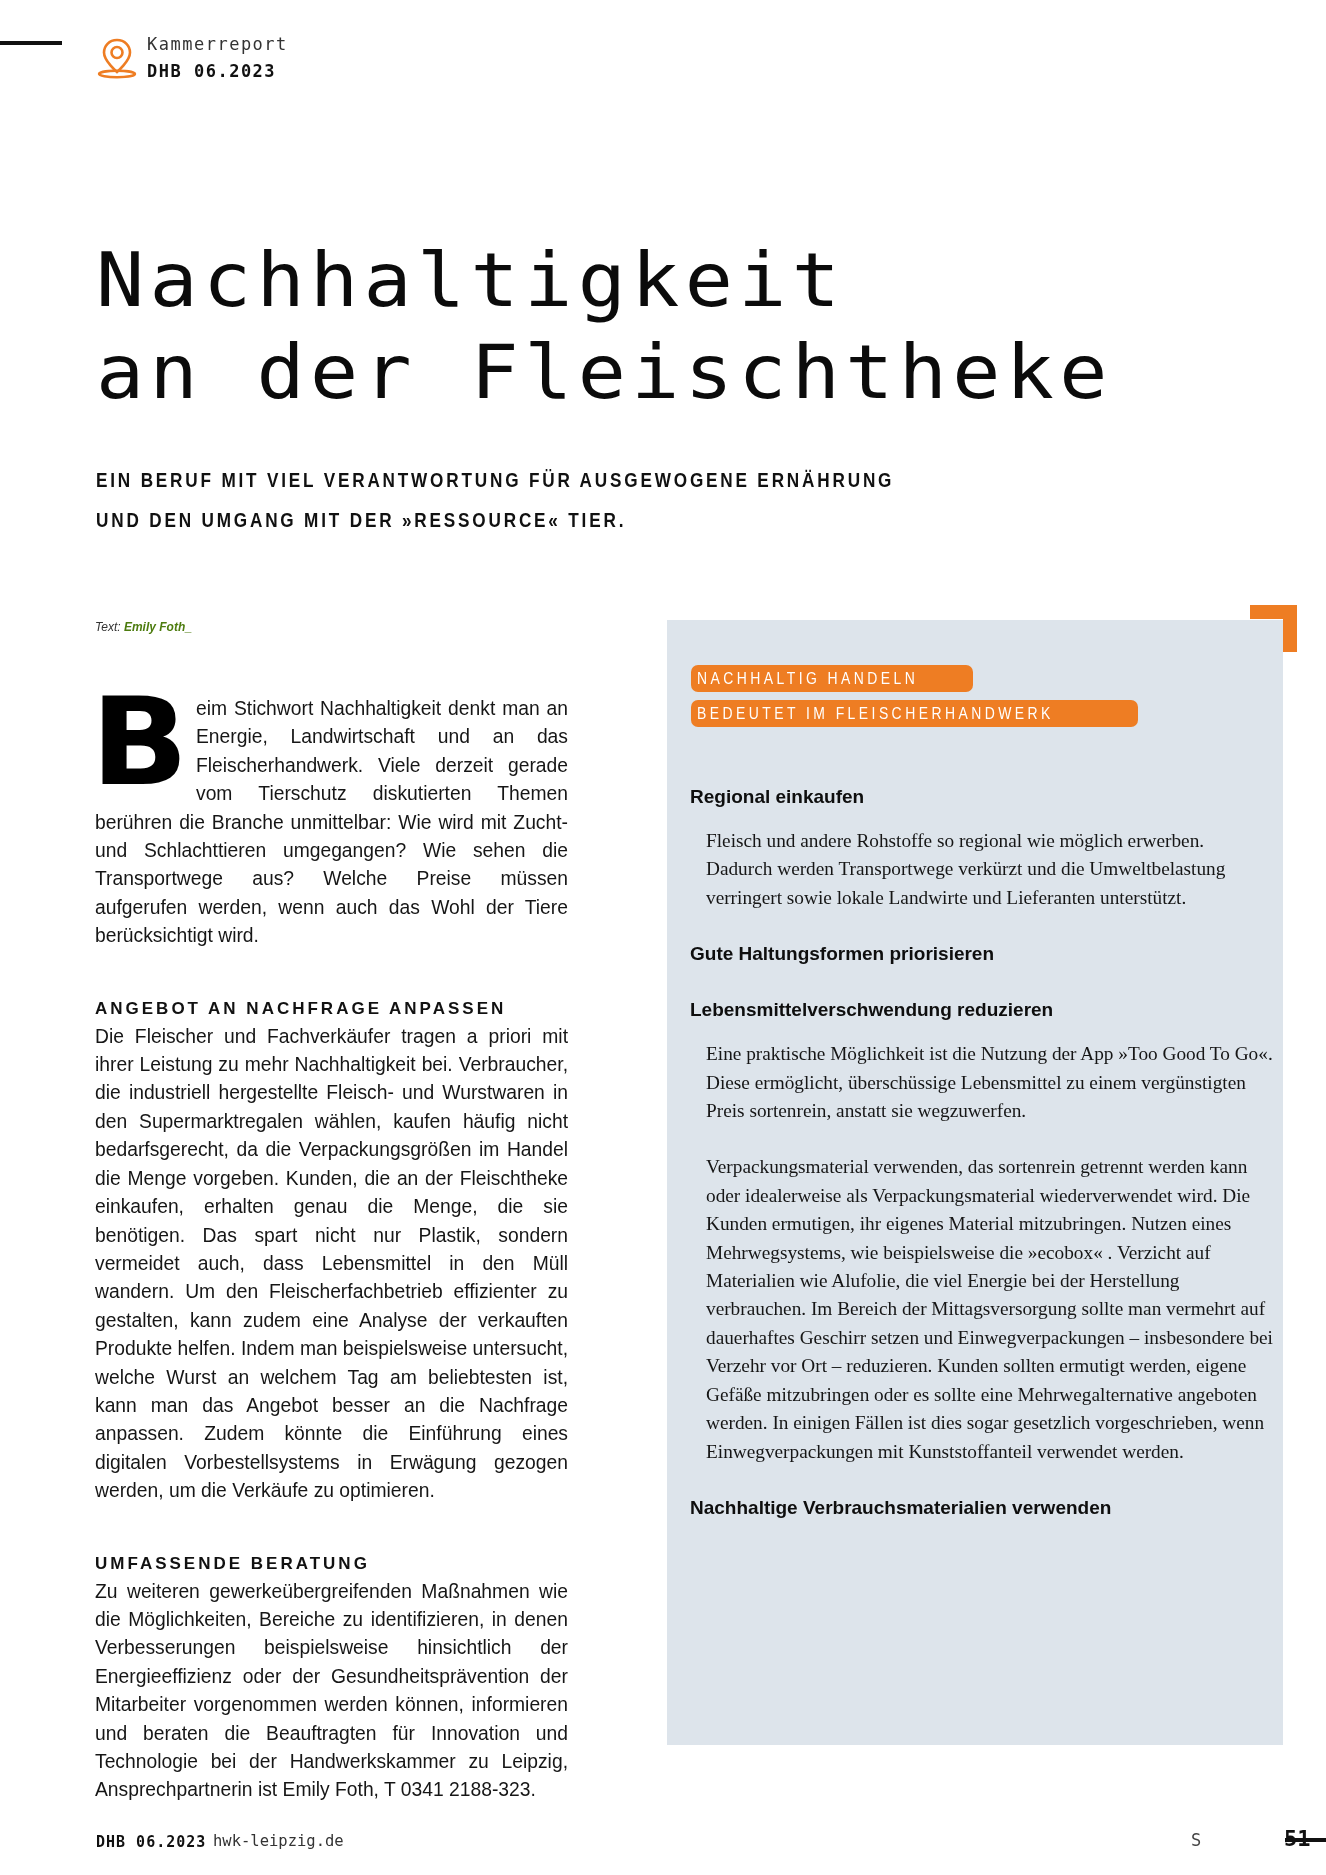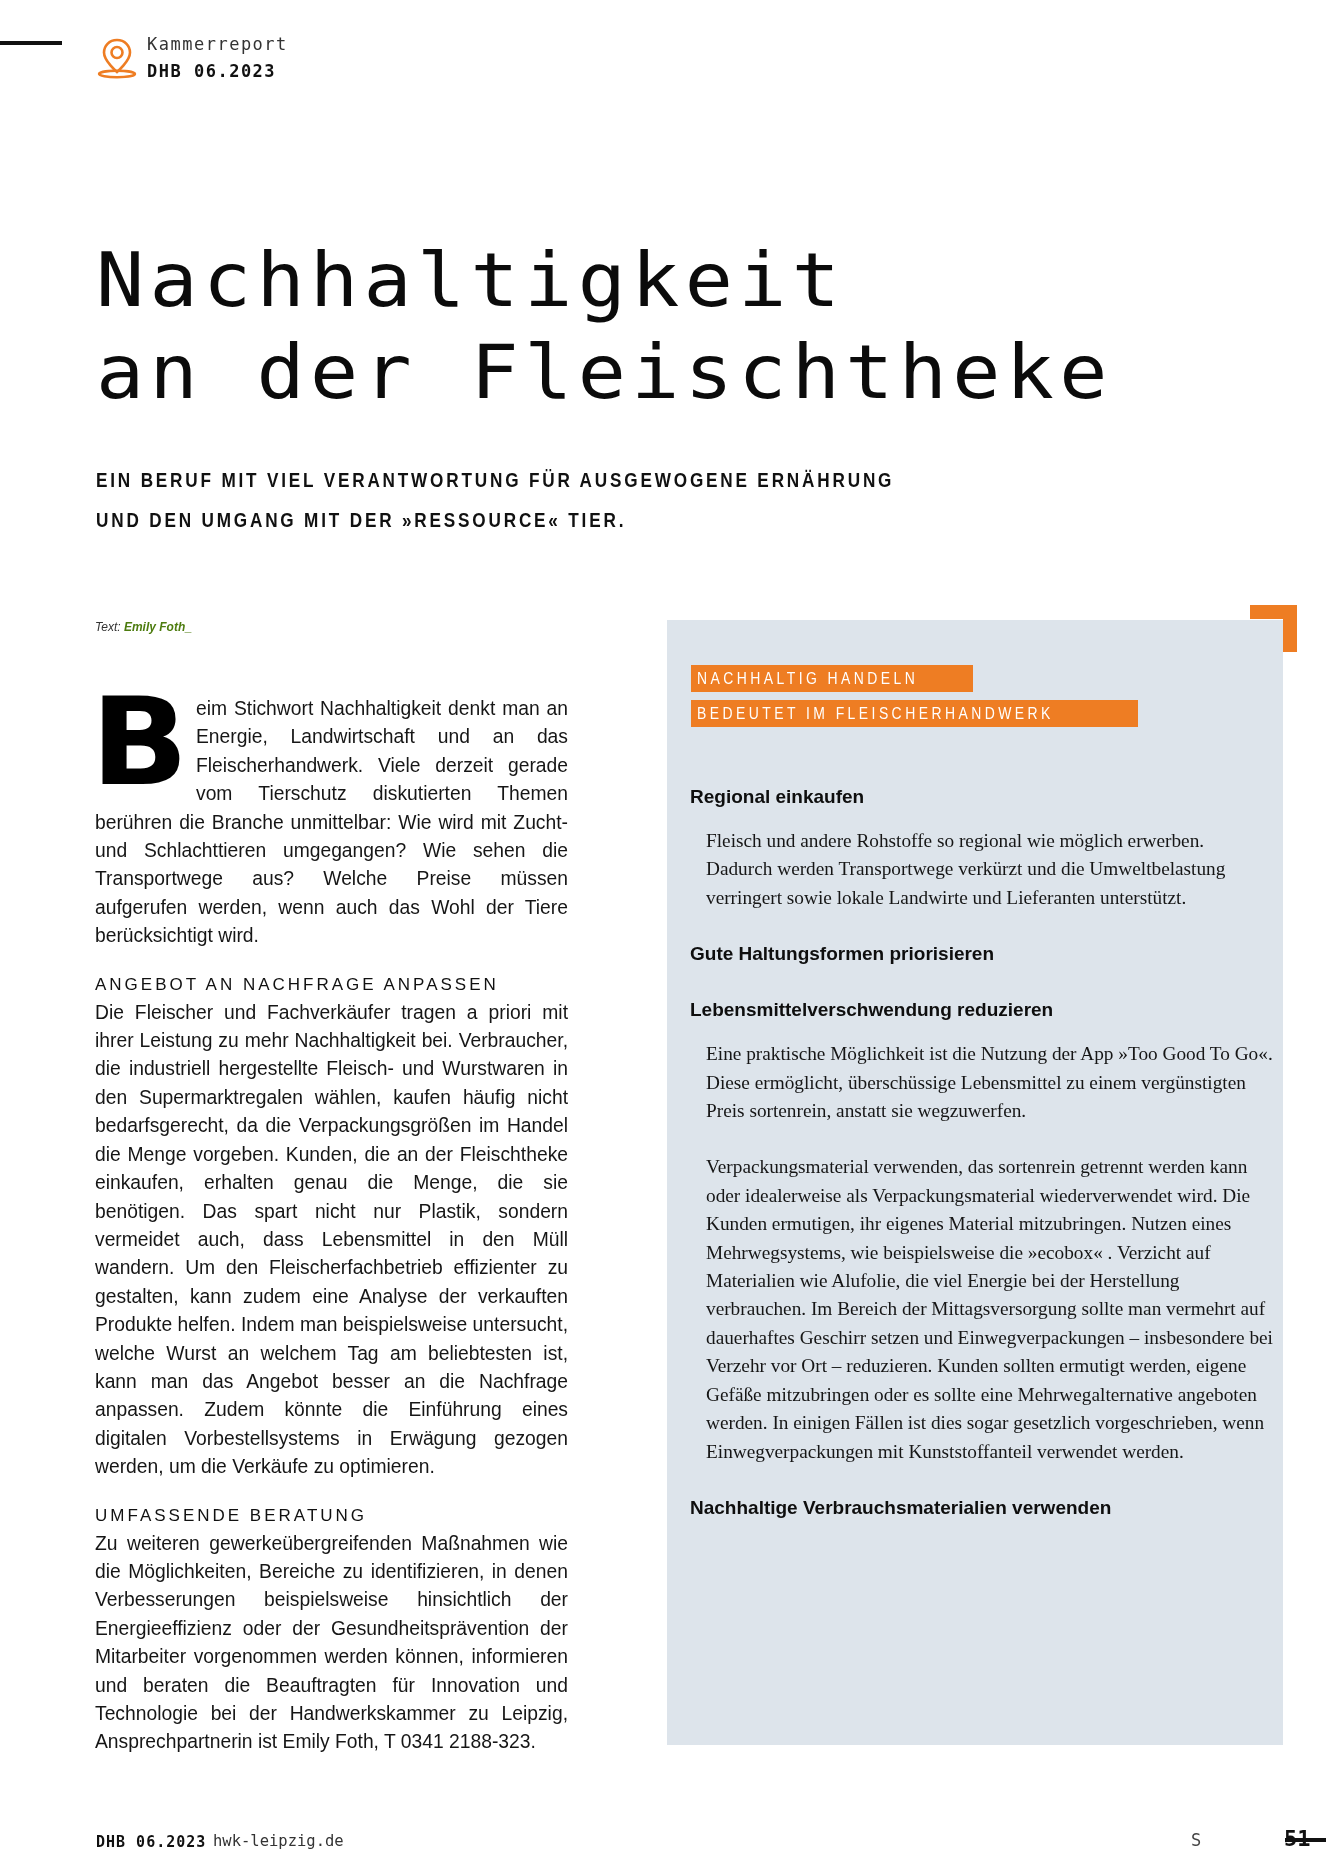--- a/index.html
+++ b/index.html
@@ -18,27 +18,27 @@
   
   .subtitle { position: absolute; left: 96px; top: 460px; font-family: "Liberation Sans", sans-serif; font-weight: bold; font-size: 19.5px; letter-spacing: 3.2px; line-height: 40px; color: #111; transform: scaleX(0.88); transform-origin: left top; width: 960px; }
   .subtitle span { display: block; }
 
   
   .byline { position: absolute; left: 95px; top: 620px; font-family: "Liberation Sans", sans-serif; font-style: italic; font-size: 12px; color: #333; }
   .byline b { font-weight: bold; color: #4d7c0f; }
   .col-left { position: absolute; left: 95px; top: 695px; width: 473px; font-family: "Liberation Sans", sans-serif; font-size: 19.3px; line-height: 28.4px; color: #161616; }
   .col-left p { margin: 0; text-align: justify; transform-origin: left top; }
   .dropcap { float: left; font-family: "DejaVu Sans", sans-serif; font-weight: bold; font-size: 122px; line-height: 90px; height: 90px; margin: 2px 10px 0 -2px; color: #000; transform: scaleX(1.05); }
-  .sec-head { font-family: "Liberation Sans", sans-serif; font-weight: normal; font-size: 17px; letter-spacing: 3px; margin-top: 20px; line-height: 28px; color: #111; }
+  .sec-head { font-family: "Liberation Sans", sans-serif; font-weight: bold; font-size: 17px; letter-spacing: 3px; margin-top: 44px; line-height: 28px; color: #111; }
 
   
   .box { position: absolute; left: 667px; top: 620px; width: 616px; height: 1125px; background: #dde4eb; }
   .bracket-h { position: absolute; left: 1250px; top: 605px; width: 47px; height: 14px; background: #ee7d23; }
   .bracket-v { position: absolute; left: 1283px; top: 605px; width: 14px; height: 47px; background: #ee7d23; }
-  .tag { position: absolute; left: 691px; background: #ee7d23; color: #fff; font-family: "Liberation Sans", sans-serif; font-size: 17px; letter-spacing: 4.2px; height: 27px; line-height: 27px; padding: 0 6px 0 6px; white-space: nowrap; }
+  .tag { position: absolute; left: 691px; background: #ee7d23; color: #fff; font-family: "Liberation Sans", sans-serif; font-size: 17px; letter-spacing: 4.2px; height: 27px; line-height: 27px; padding: 0 6px 0 6px; white-space: nowrap; border-radius: 7px; }
   .tag .t { display: inline-block; transform: scaleX(0.82); transform-origin: left center; }
   .box-body { position: absolute; left: 690px; top: 783px; width: 600px; font-family: "Liberation Sans", sans-serif; font-size: 19.3px; line-height: 28.4px; color: #161616; }
   .item { margin-bottom: 28px; }
   .item h3 { margin: 0; font-size: 19px; line-height: 28px; font-weight: bold; color: #0e0e0e; }
   .item p { margin: 16px; font-family: Liberation Serif, serif; }
 
   
   .foot-issue { position: absolute; left: 96px; top: 1833px; font-family: "DejaVu Sans Mono", monospace; font-weight: bold; font-size: 15px; letter-spacing: 1px; color: #111; }
   .foot-url { position: absolute; left: 213px; top: 1832px; font-family: "DejaVu Sans Mono", monospace; font-size: 15.5px; color: #333; text-align: right; }
   .foot-s { position: absolute; left: 1191px; top: 1830px; font-family: "DejaVu Sans Mono", monospace; font-size: 17px; color: #444; }

